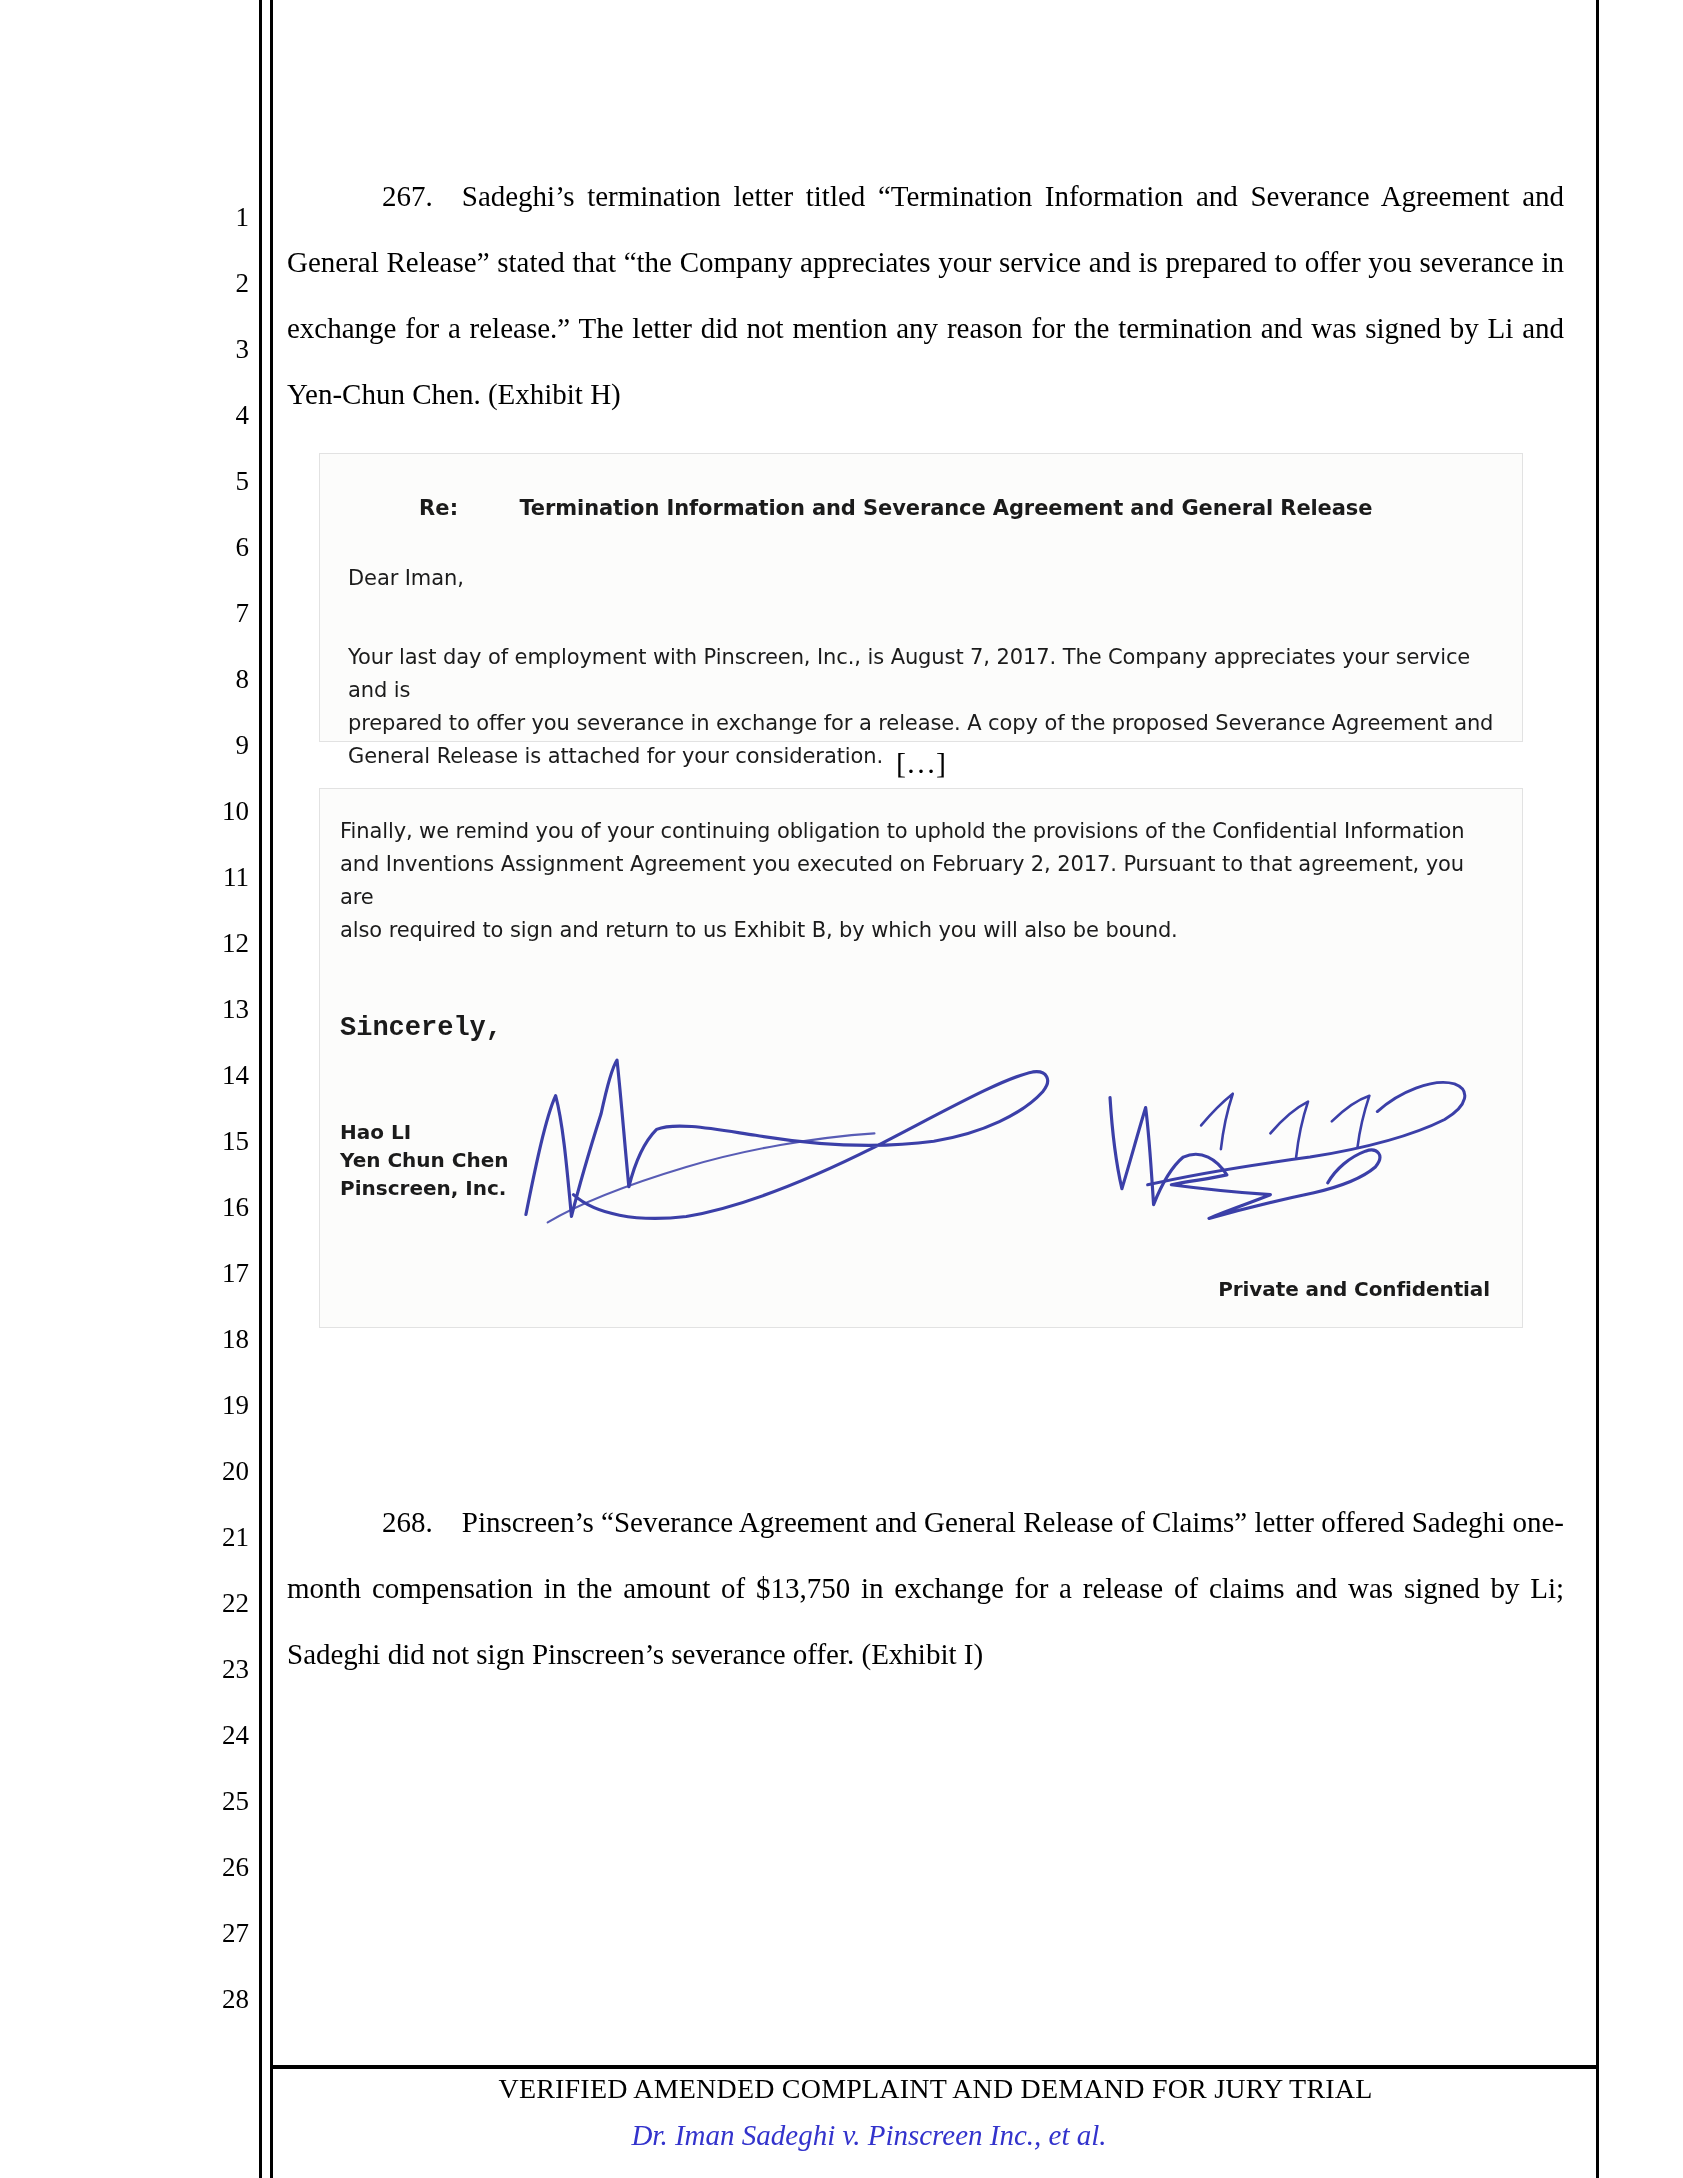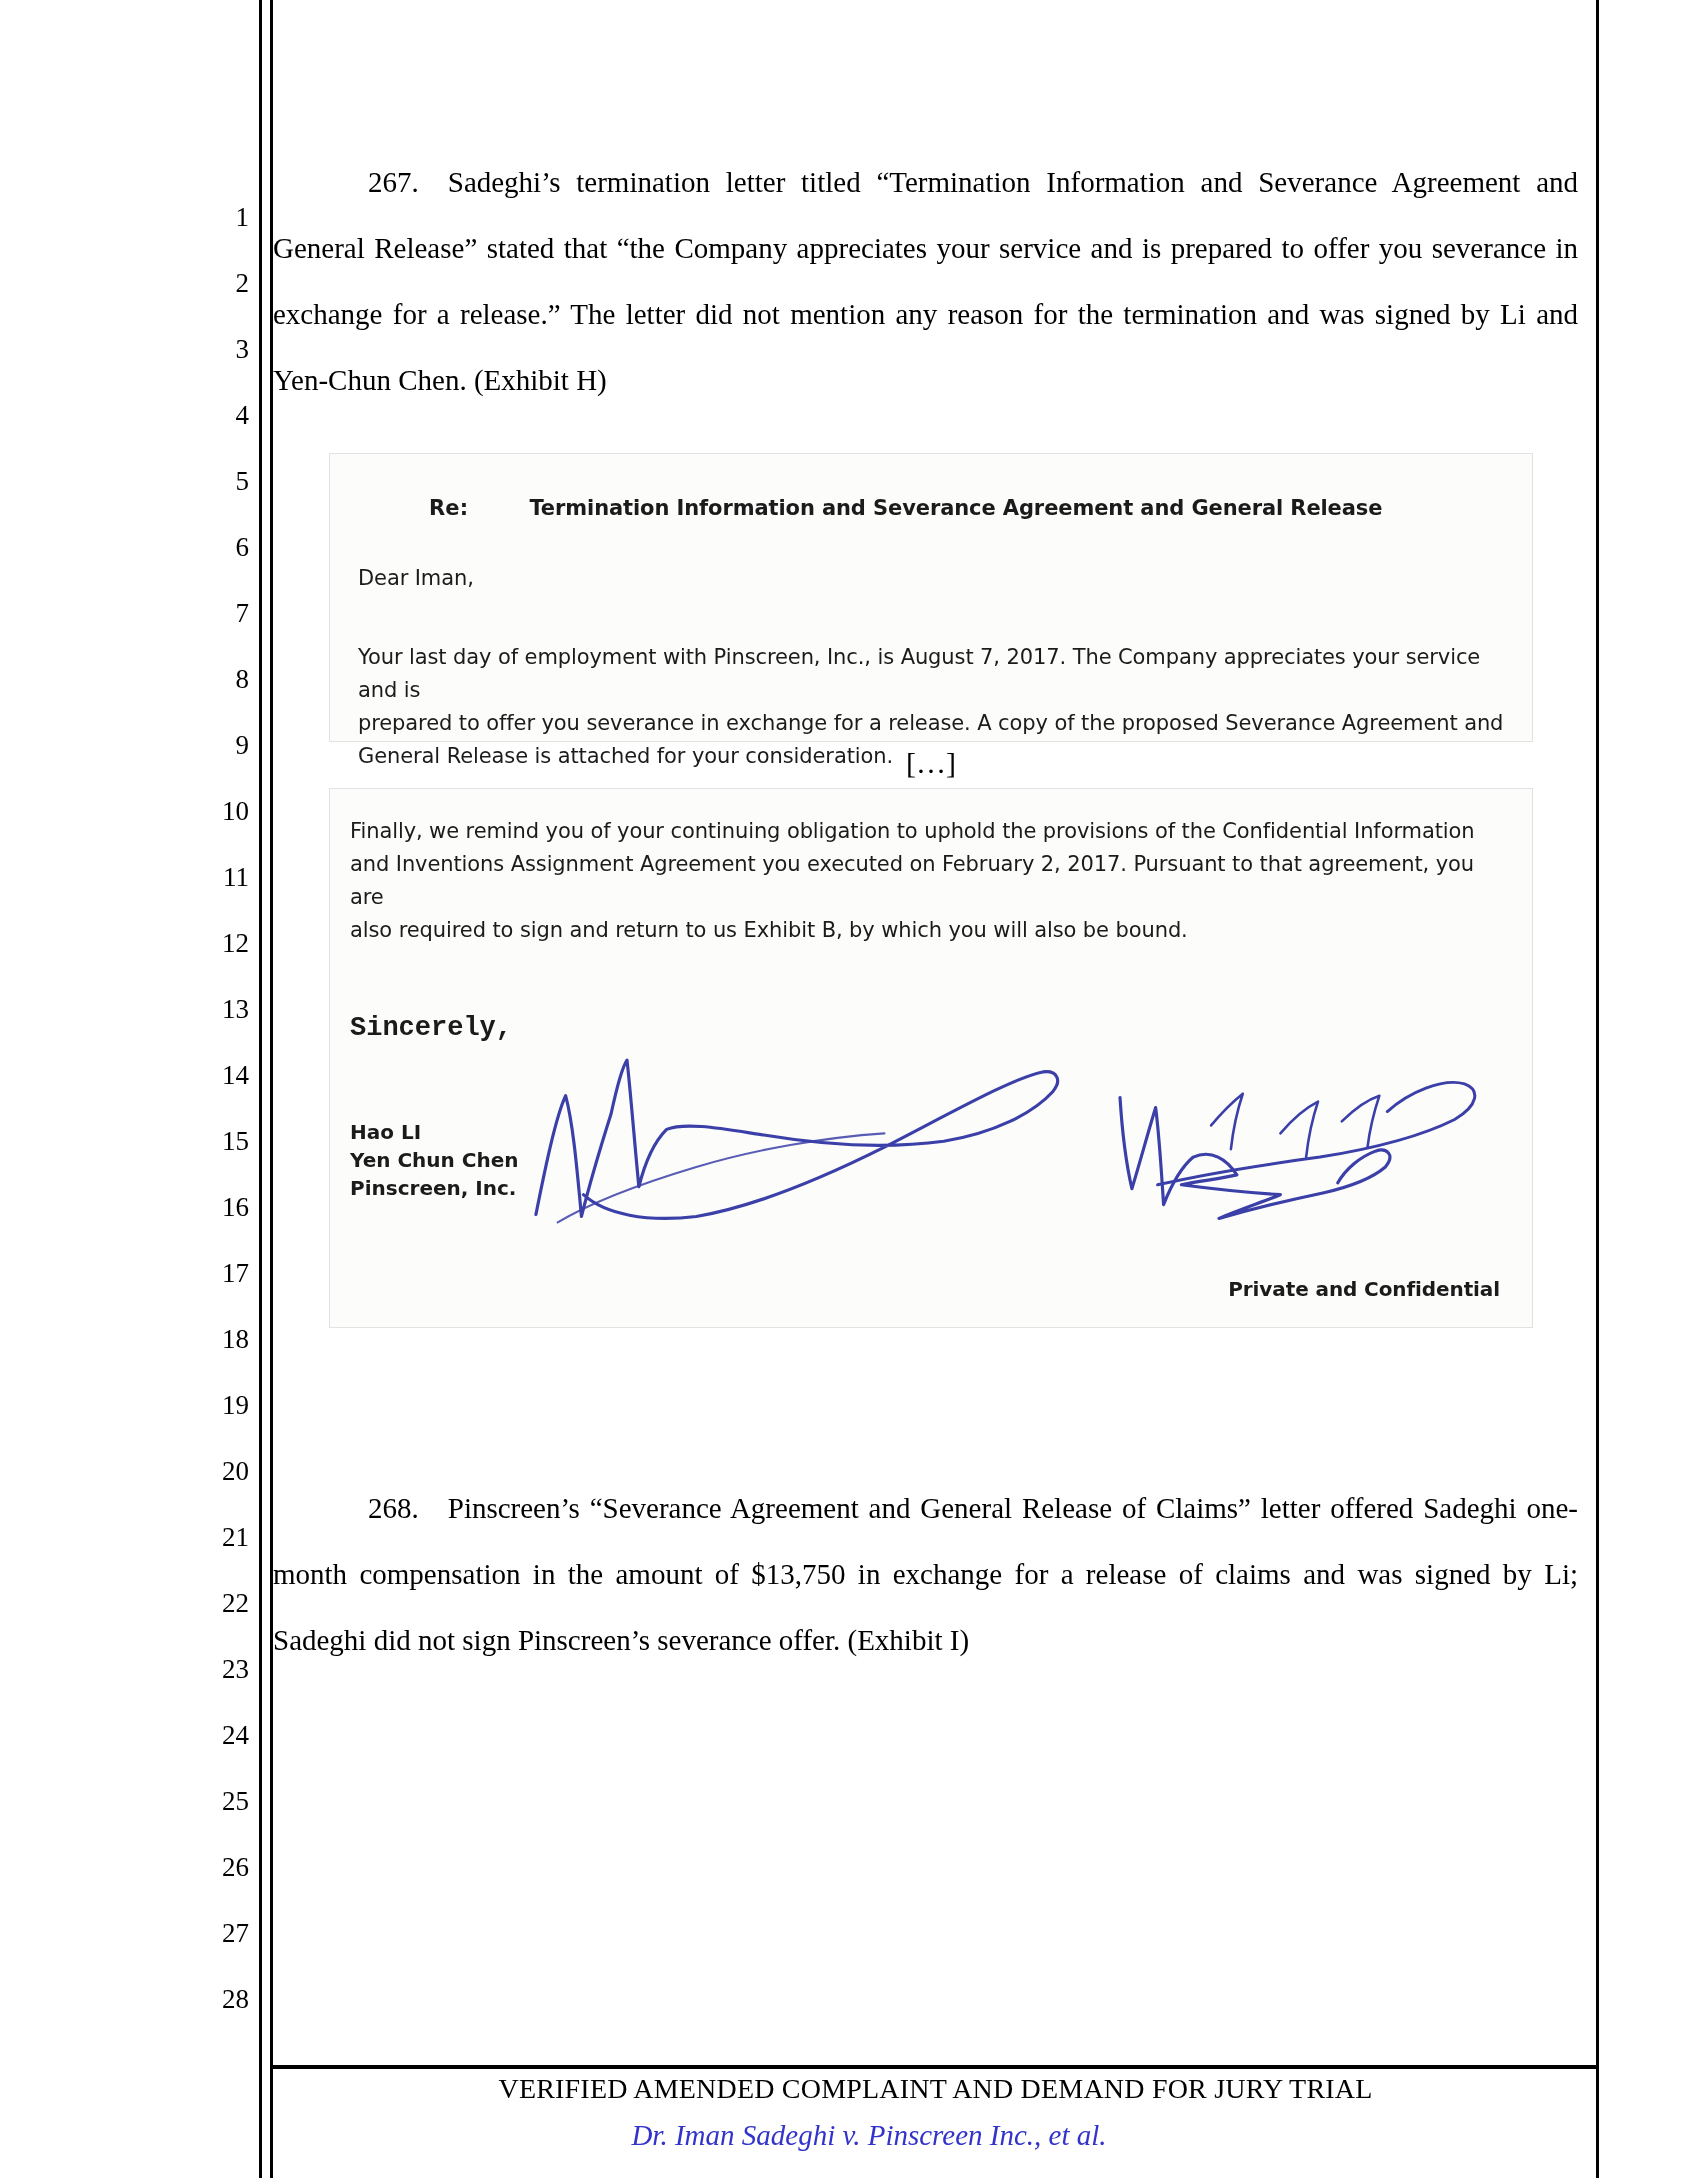--- a/index.html
+++ b/index.html
@@ -72,28 +72,28 @@
     position: absolute;
     left: 273px;
     top: 149px;
     width: 1305px;
   }
   .para {
     font-size: 29px;
     line-height: 66px;
     text-align: justify;
     text-justify: inter-word;
-    margin: 0;
+    margin: 14px;
     text-indent: 95px;
   }
 
   
   .exhibit {
     position: absolute;
-    left: 329px;
+    left: 319px;
     top: 453px;
     width: 1204px;
   }
   .letter-card {
     background: #fcfcfb;
     border: 1px solid #e2e2e2;
     box-sizing: border-box;
     font-family: "DejaVu Sans", sans-serif;
     color: #1b1b1b;
     position: relative;

